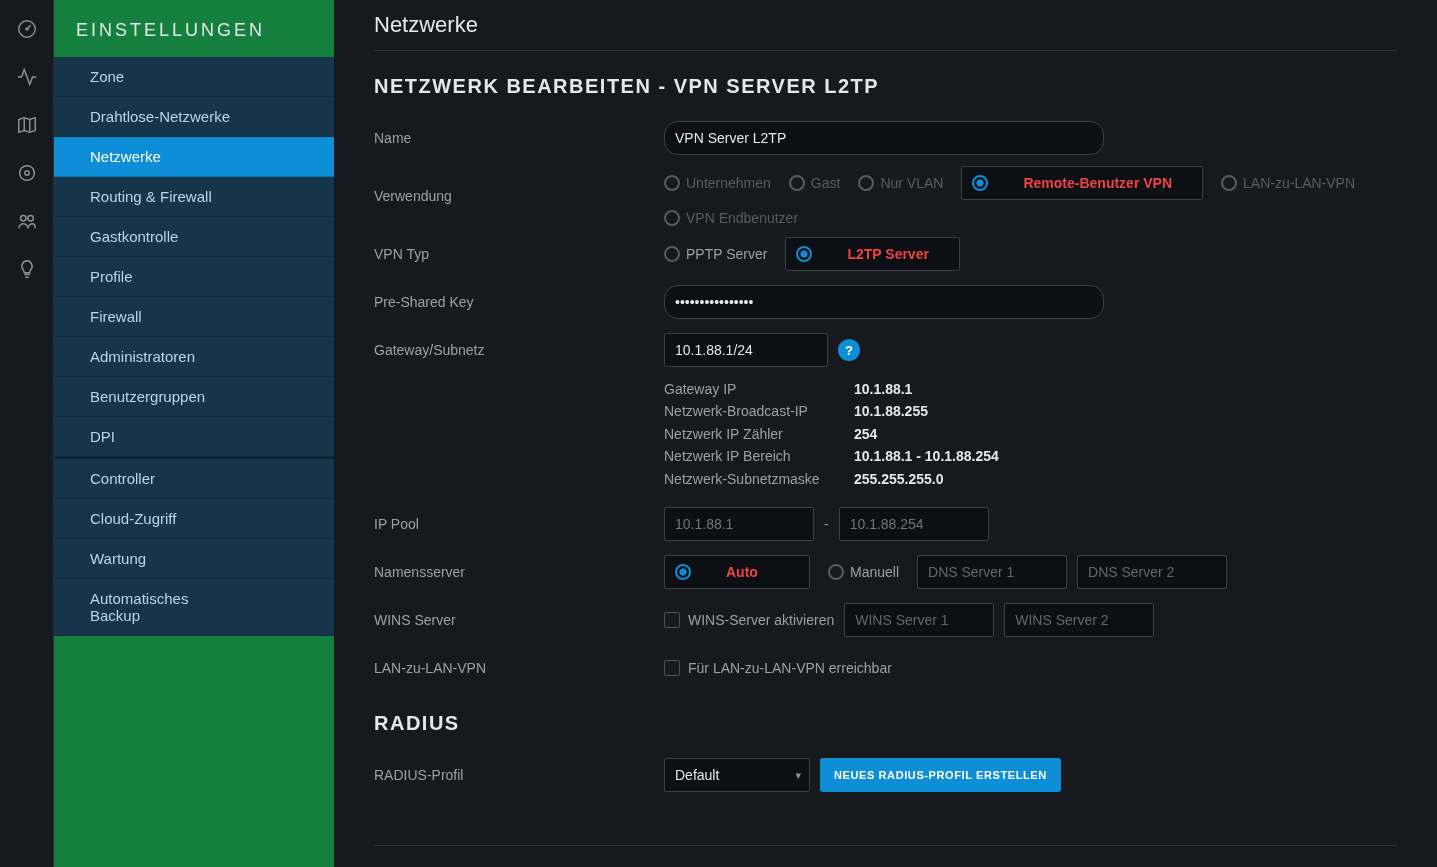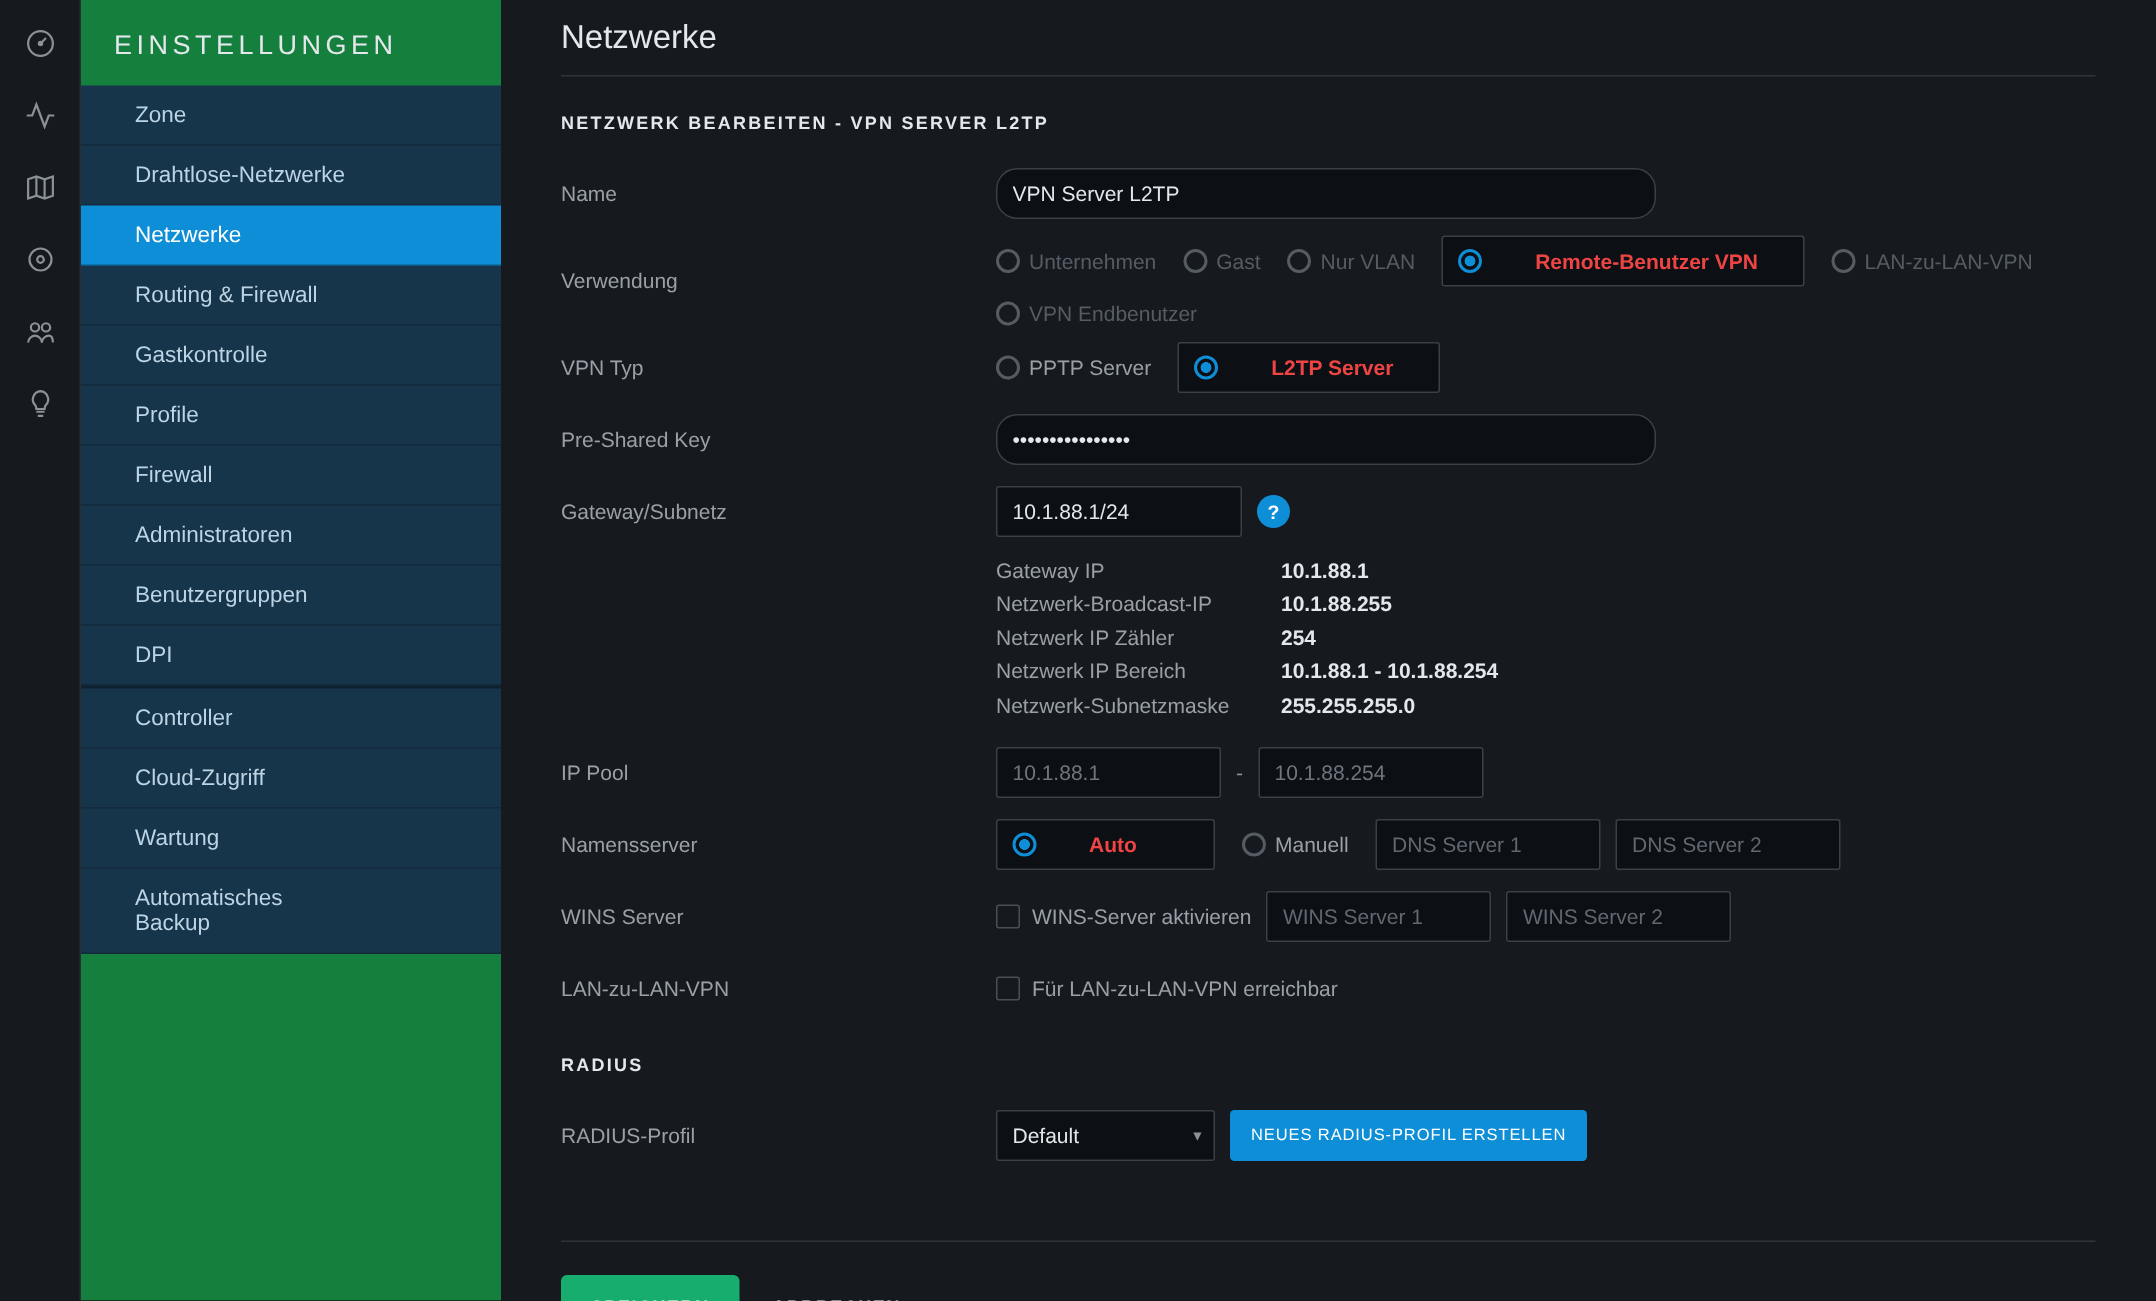--- a/index.html
+++ b/index.html
@@ -32,21 +32,21 @@
 .nav li.active { background:#0e8ed6; color:#fff; }
 .nav li.active::after {
   content:""; position:absolute; right:-10px; top:50%; margin-top:-10px;
   border:10px solid transparent; border-left-color:#0e8ed6;
 }
 .nav li.group-start { border-top:2px solid rgba(0,0,0,.35); }
 .main { flex:1; padding:12px 40px 20px 40px; overflow:auto; }
 .main h2.page-title { font-size:22px; font-weight:300; color:#e4e7eb; padding-bottom:12px; }
 .hr { border-top:1px solid #2e343b; margin-bottom:24px; }
 .sect-title {
-  font-size:12px; font-weight:700; letter-spacing:1.5px; color:#e4e7eb;
+  font-size:20px; font-weight:700; letter-spacing:1.5px; color:#e4e7eb;
   margin-bottom:20px; text-transform:uppercase;
 }
 .row { display:flex; align-items:center; min-height:40px; margin-bottom:8px; }
 .row .lab { width:290px; color:#9aa0a8; font-size:14px; }
 .row .val { flex:1; display:flex; align-items:center; flex-wrap:wrap; gap:10px; }
 .txt {
   background:#0c0f13; border:1px solid #3a4048; color:#e4e7eb;
   height:34px; padding:0 10px; font-size:14px; border-radius:2px;
 }
 .txt::placeholder { color:#616871; }
@@ -74,21 +74,21 @@
   display:flex; align-items:center; justify-content:center; font-size:13px; font-weight:700;
   cursor:pointer;
 }
 .sel {
   background:#0c0f13; border:1px solid #3a4048; color:#e4e7eb; height:34px;
   padding:0 30px 0 10px; font-size:14px; border-radius:2px; position:relative;
   display:inline-flex; align-items:center; min-width:146px; cursor:pointer;
 }
 .sel .chev { position:absolute; right:8px; top:50%; transform:translateY(-50%); font-size:11px; color:#8a9198; }
 .btn-blue {
-  background:#0e8ed6; color:#fff; font-weight:400; font-size:11px; letter-spacing:0.6px;
+  background:#0e8ed6; color:#fff; font-weight:700; font-size:11px; letter-spacing:0.6px;
   height:34px; padding:0 14px; border:none; border-radius:3px; cursor:pointer;
   text-transform:uppercase;
 }
 .footer { margin-top:50px; }
 .footer .hr { margin-bottom:22px; }
 .btn-green {
   background:#17ad6e; color:#fff; font-weight:700; font-size:12px; letter-spacing:1px;
   height:42px; padding:0 20px; border:none; border-radius:4px; cursor:pointer;
   text-transform:uppercase;
 }

